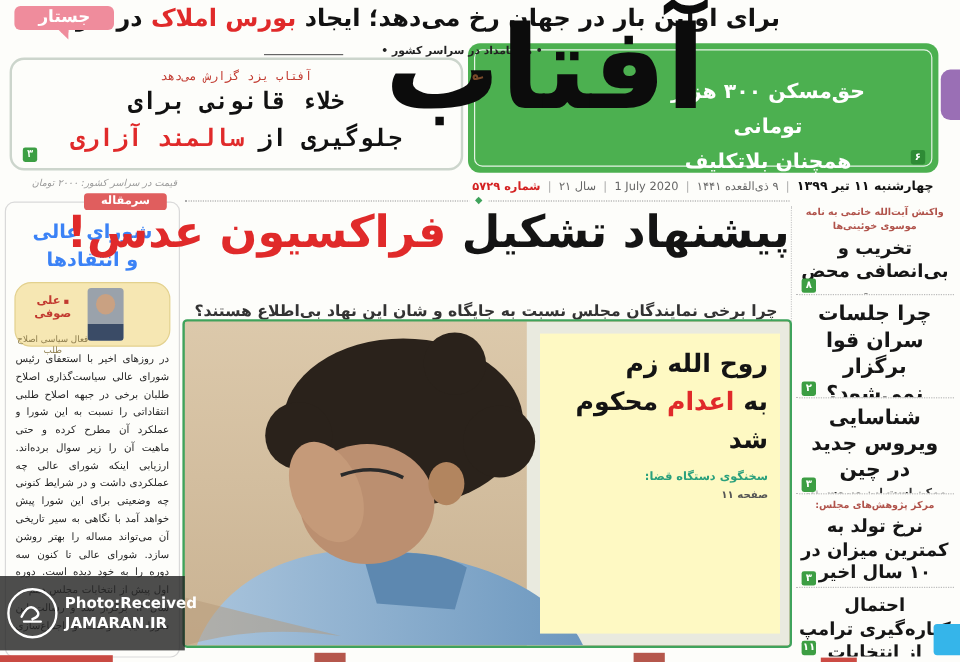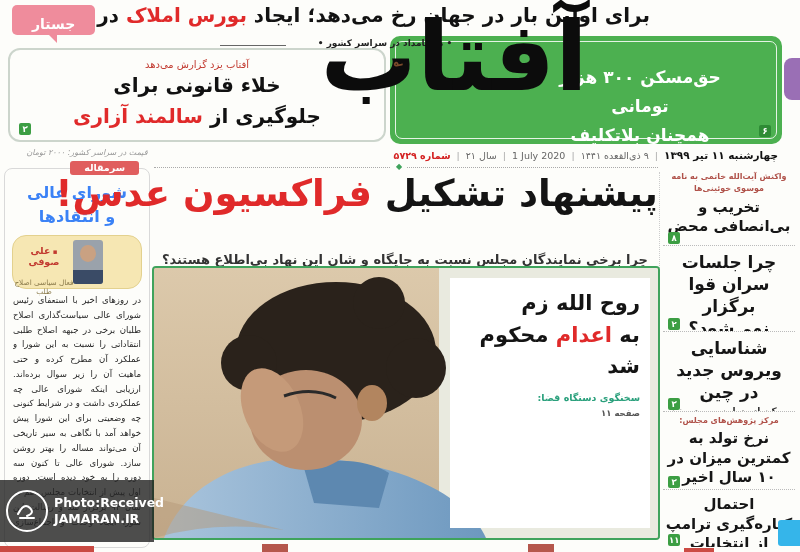--- a/index.html
+++ b/index.html
@@ -16,21 +16,21 @@
   }
   .hl{color:#e02a2a;}
   
   .banner{
     position:absolute;top:3px;right:150px;left:150px;text-align:center;
     font-size:20px;font-weight:bold;color:#121212;white-space:nowrap;
   }
   .banner .badge{margin:0 5px;}
   .column-label{
     position:absolute;top:5px;left:12px;background:#ef8c9c;color:#fff;
-    font-weight:bold;font-size:14px;padding:11px 20px 3px;border-radius:5px;z-index:4;
+    font-weight:bold;font-size:14px;padding:1px 20px 3px;border-radius:5px;z-index:4;
   }
   .column-label::after{
     content:"";position:absolute;bottom:-8px;left:40%;
     border:6px solid transparent;border-top-color:#ef8c9c;border-right-color:#ef8c9c;
   }
   .tagline{
     position:absolute;top:38px;left:290px;width:190px;text-align:center;
     font-size:9px;font-weight:bold;color:#222;z-index:2;
   }
   .tagline::after{
@@ -48,21 +48,21 @@
     position:absolute;left:150px;top:27px;width:200px;text-align:center;
     color:#fff;font-weight:bold;font-size:17px;line-height:1.7;
   }
   .gb-badge{position:absolute;right:11px;bottom:7px;background:#2e8b35;}
   .purple-tab{
     position:absolute;top:58px;right:0;width:16px;height:42px;
     background:#9a6fb5;border-radius:8px 0 0 8px;z-index:2;
   }
   .white-box{
     position:absolute;top:48px;left:8px;width:374px;height:90px;
-    border:2px solid #ccd5cc;border-radius:12px;text-align:center;background:#fdfdfa;z-index:1;
+    border:2px solid #ccd5cc;border-radius:12px;text-align:center;background:#fdfdfa;z-index:1;font-family:Liberation Mono, monospace;
   }
   .wb-kicker{margin-top:9px;font-size:10px;color:#c23a30;}
   .wb-line{font-size:20px;font-weight:bold;color:#111;line-height:1.55;}
   .wb-badge{position:absolute;left:9px;bottom:5px;}
   .logo{
     position:absolute;top:2px;right:212px;font-size:96px;font-weight:bold;
     color:#0c0c0c;line-height:1.15;z-index:3;letter-spacing:-3px;
   }
   .bismillah{position:absolute;top:52px;right:398px;z-index:3;color:#7a4a2a;font-size:15px;font-weight:bold;transform:rotate(-12deg);}
   .dateline{
@@ -90,21 +90,21 @@
     font-size:13px;font-weight:bold;color:#333;z-index:2;
   }
   .lead-sub .page-ref{font-size:8px;color:#555;margin-right:5px;}
   
   .photo-box{
     position:absolute;top:266px;left:152px;width:508px;height:274px;
     border:2px solid #3fa35c;border-radius:4px;background:#d7c3a4;overflow:hidden;box-sizing:border-box;z-index:2;
   }
   .photo-box svg{position:absolute;inset:0;width:100%;height:100%;}
   .zam-panel{
-    position:absolute;right:8px;top:10px;bottom:10px;width:200px;background:#ffffff;
+    position:absolute;right:8px;top:10px;bottom:10px;width:200px;background:#fef9c3;
     padding:10px 10px 6px;box-sizing:border-box;z-index:2;
   }
   .zam-title{font-size:21px;font-weight:bold;color:#141414;text-align:right;line-height:1.5;}
   .zam-kicker{margin-top:9px;font-size:9.5px;font-weight:bold;color:#2aa07c;}
   .zam-body{margin-top:3px;font-size:9.7px;line-height:1.85;text-align:justify;color:#3a3a3a;}
   .zam-page{margin-top:5px;font-size:8.5px;font-weight:bold;color:#555;}
   
   .vsep{position:absolute;right:140px;top:172px;height:366px;border-left:1px dotted #ccc;}
   .rcol{position:absolute;top:168px;right:5px;width:132px;}
   .rc-item{position:relative;overflow:hidden;box-sizing:border-box;padding:3px 2px 12px;}

